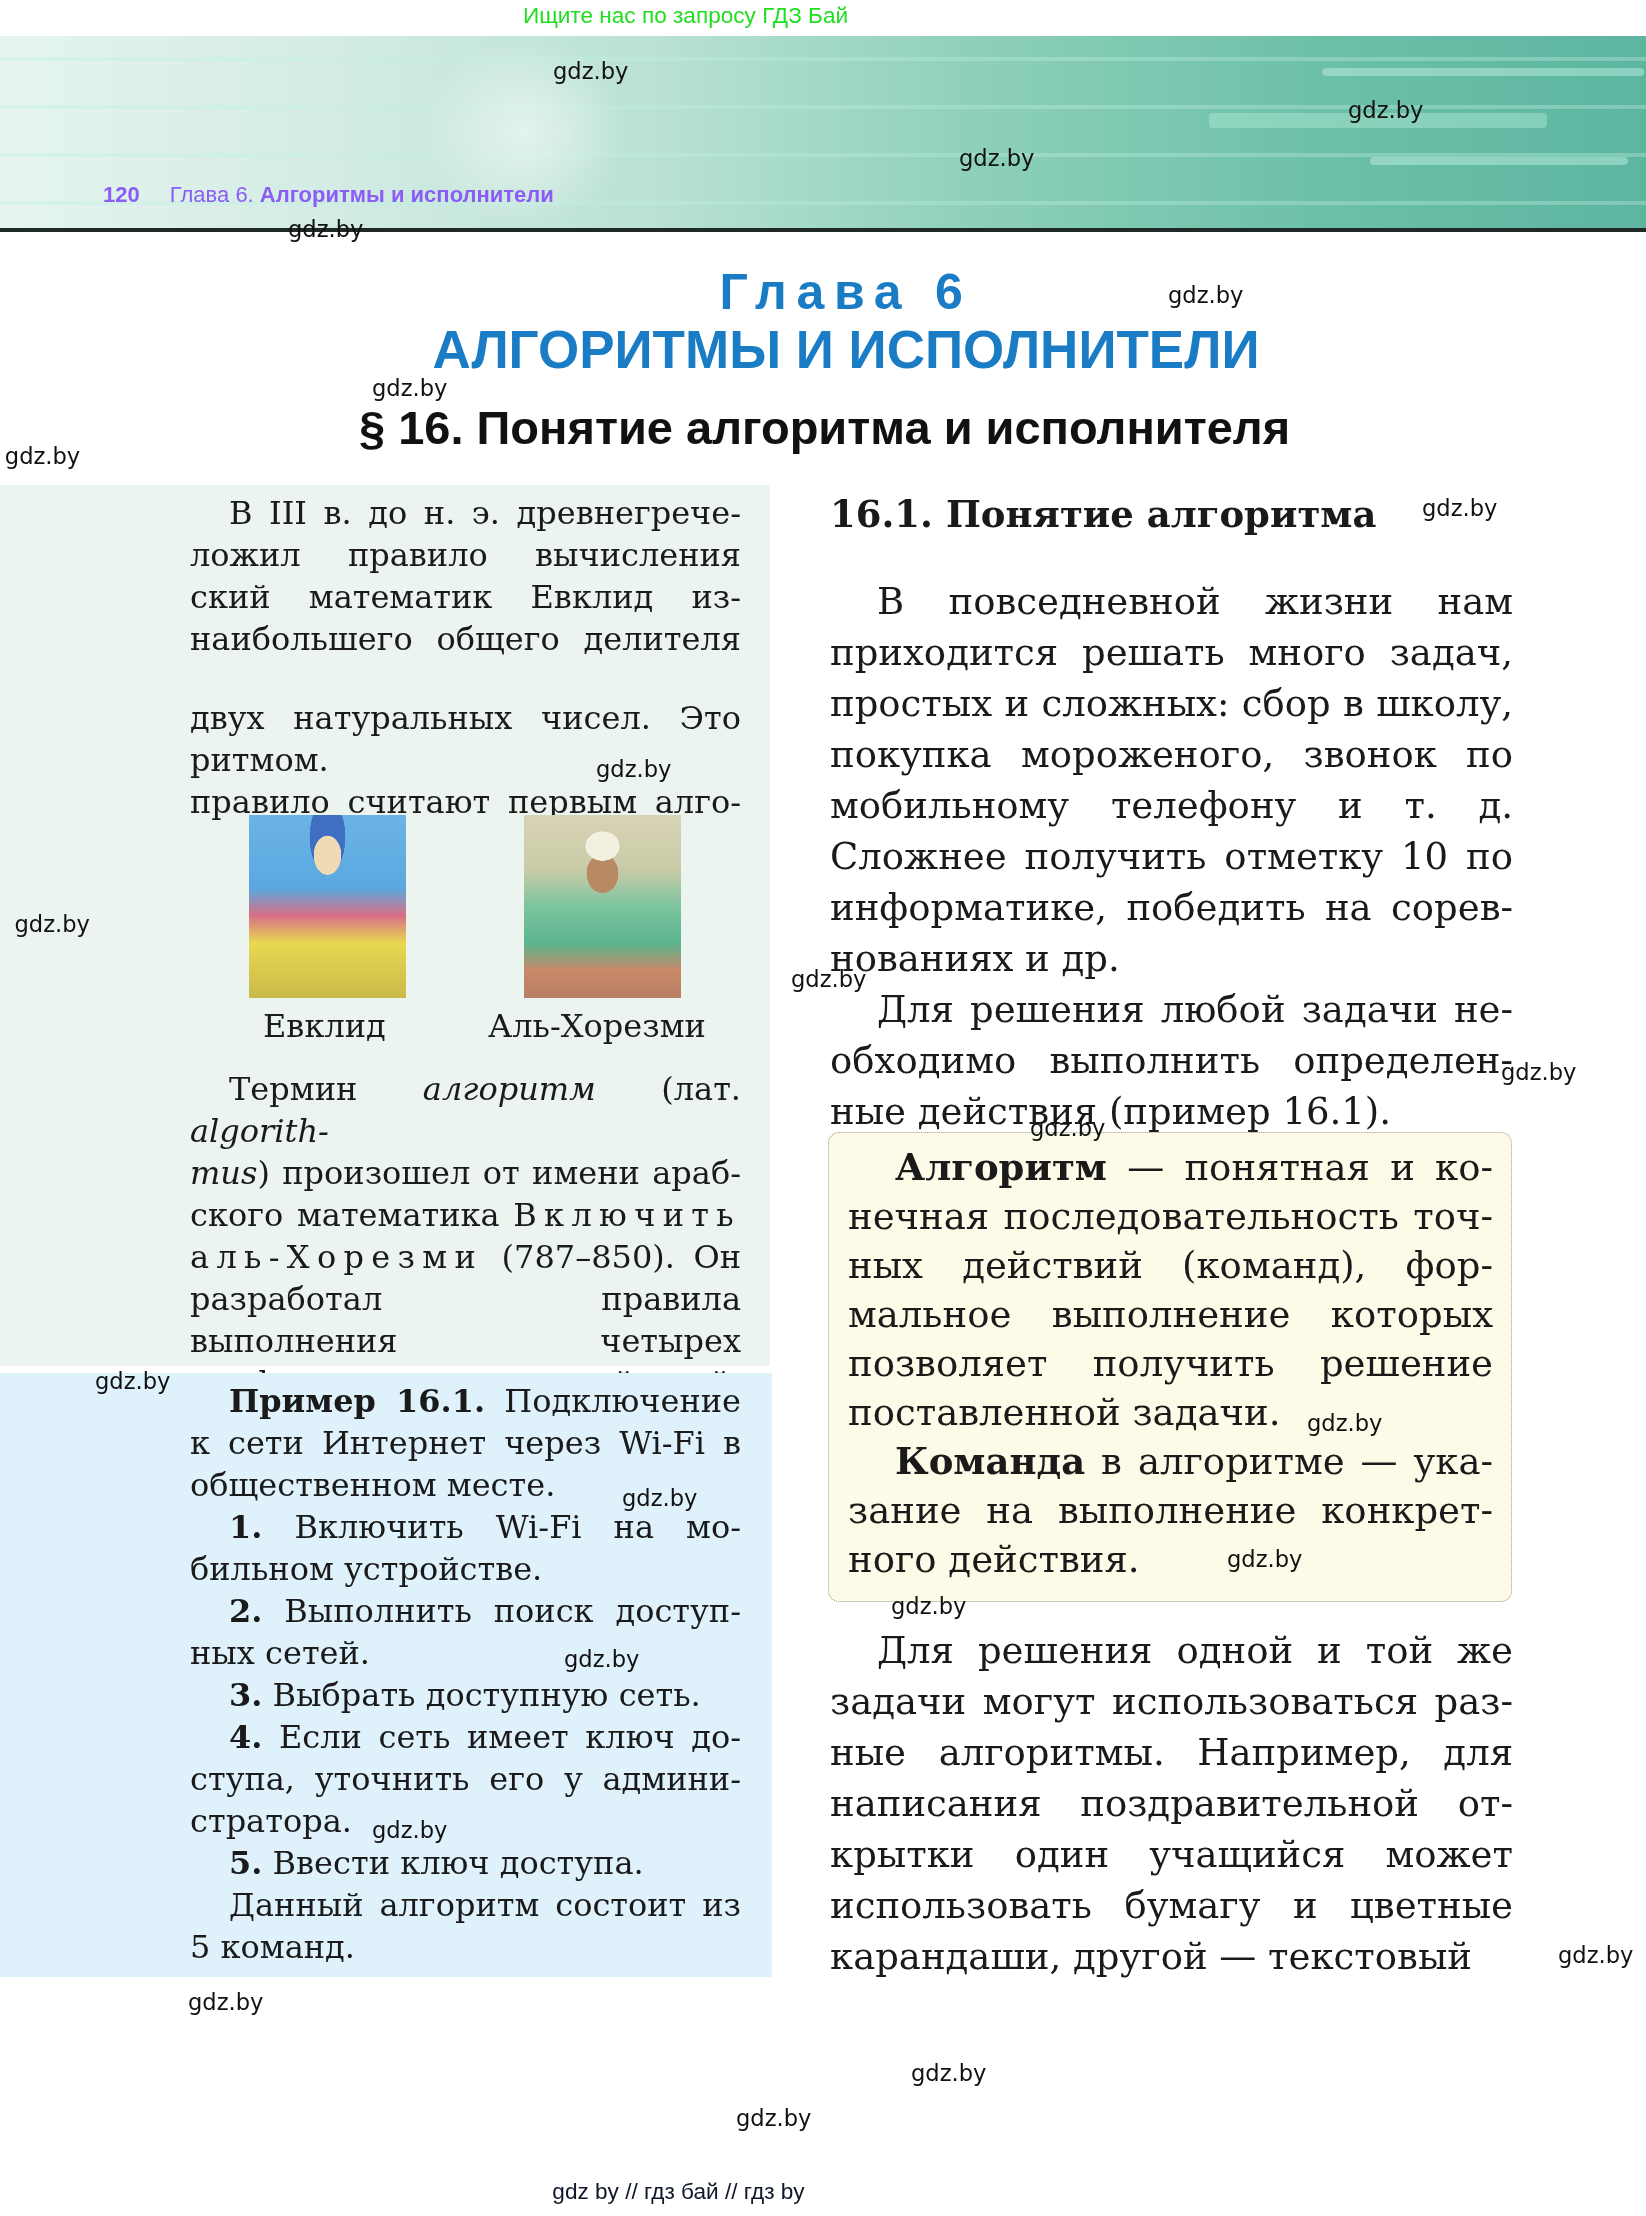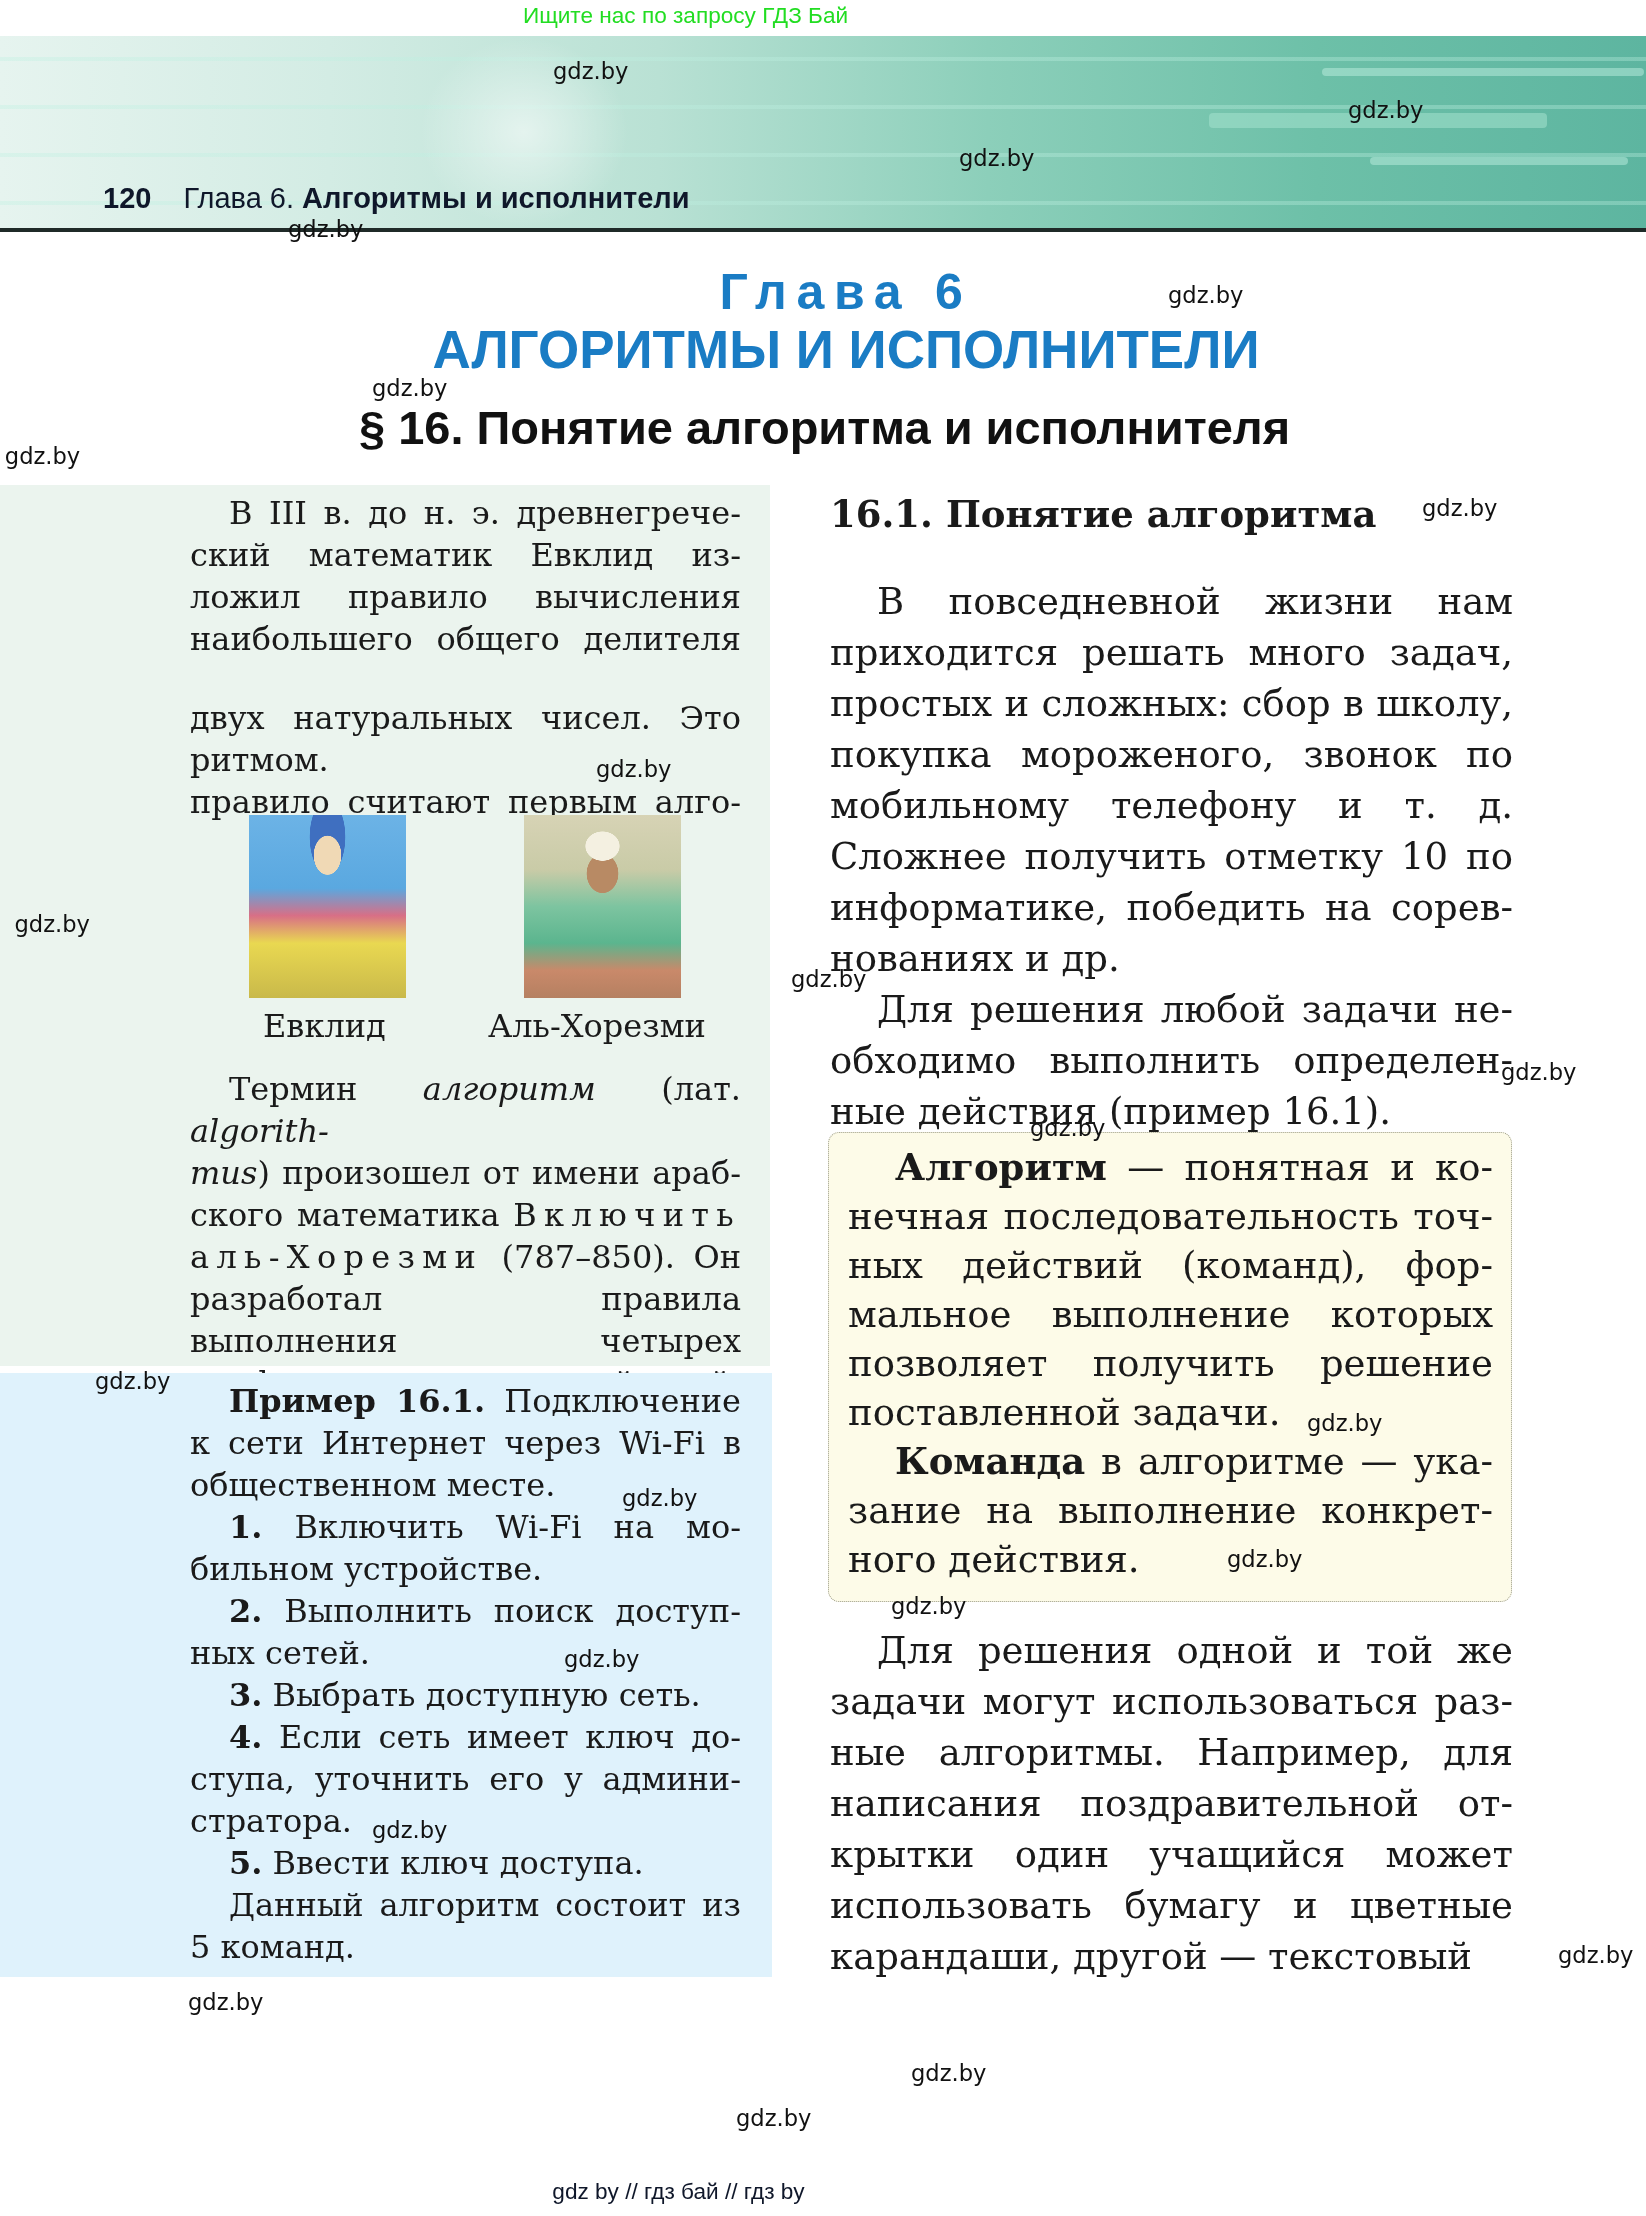--- a/index.html
+++ b/index.html
@@ -17,21 +17,21 @@
   .banner {
     left:0; top:36px; width:1647px; height:192px;
     background:
       repeating-linear-gradient(0deg, rgba(255,255,255,0.0) 0 22.6px, rgba(190,240,225,0.35) 22.6px 27px, rgba(255,255,255,0) 27px 48px),
       linear-gradient(90deg, #e6f4ef 0%, #d3ece4 20%, #b9e1d4 40%, #8ccfba 60%, #6dc0a8 80%, #5db5a0 100%);
     border-bottom:4px solid #1f2a28;
   }
   .banner .shape1 { position:absolute; left:419px; top:0; width:210px; height:192px;
     background:radial-gradient(ellipse at center, rgba(255,255,255,0.55), rgba(255,255,255,0) 70%); }
   .banner .trace { position:absolute; height:8px; background:rgba(200,245,230,0.45); border-radius:4px; }
-  .runhead { left:103px; top:182px; font-family:"Liberation Sans", sans-serif; font-size:29px; color:#0f172a; white-space:nowrap; }
+  .runhead { left:103px; top:182px; font-family:"Liberation Sans", sans-serif; font-size:22px; color:#8b5cf6; white-space:nowrap; }
   .runhead .pg { font-weight:bold; margin-right:24px; }
 
   .chap-num { left:0; width:1692px; text-align:center; top:263px; font-family:"Liberation Sans", sans-serif;
     font-size:50px; font-weight:bold; color:#1a7cc4; letter-spacing:9.7px; }
   .chap-title { left:0; width:1692px; text-align:center; top:319px; font-family:"Liberation Sans", sans-serif;
     font-size:53px; font-weight:bold; color:#1a7cc4; }
   .para-title { left:359px; top:400px; font-family:"Liberation Sans", sans-serif;
     font-size:47px; font-weight:bold; color:#111; white-space:nowrap; }
 
   .panel-green { left:0; top:485px; width:770px; height:881px; background:#ebf4ee; }
@@ -86,22 +86,22 @@
   <b>Алгоритмы и исполнители</b>
 </div>
 
 <div class="abs chap-num">Глава 6</div>
 <div class="abs chap-title">АЛГОРИТМЫ И ИСПОЛНИТЕЛИ</div>
 <div class="abs para-title">§ 16. Понятие алгоритма и исполнителя</div>
 
 <div class="abs panel-green"></div>
 <div class="abs col lcol" style="top:492px;">
   <p class="ind" style="text-align-last:justify;">В III в. до н. э. древнегрече-</p>
+  <p style="text-align-last:justify;">ложил правило вычисления</p>
   <p style="text-align-last:justify;">ский математик Евклид из-</p>
-  <p style="text-align-last:justify;">ложил правило вычисления</p>
   <p style="text-align-last:justify;">наибольшего общего делителя</p>
   <p style="text-align-last:justify;margin-top:37px;">двух натуральных чисел. Это</p>
   <p>ритмом.</p>
   <p style="text-align-last:justify;">правило считают первым алго-</p>
 </div>
 
 <div class="portrait p1"></div>
 <div class="portrait p2"></div>
 <div class="cap cap1">Евклид</div>
 <div class="cap cap2">Аль-Хорезми</div>

